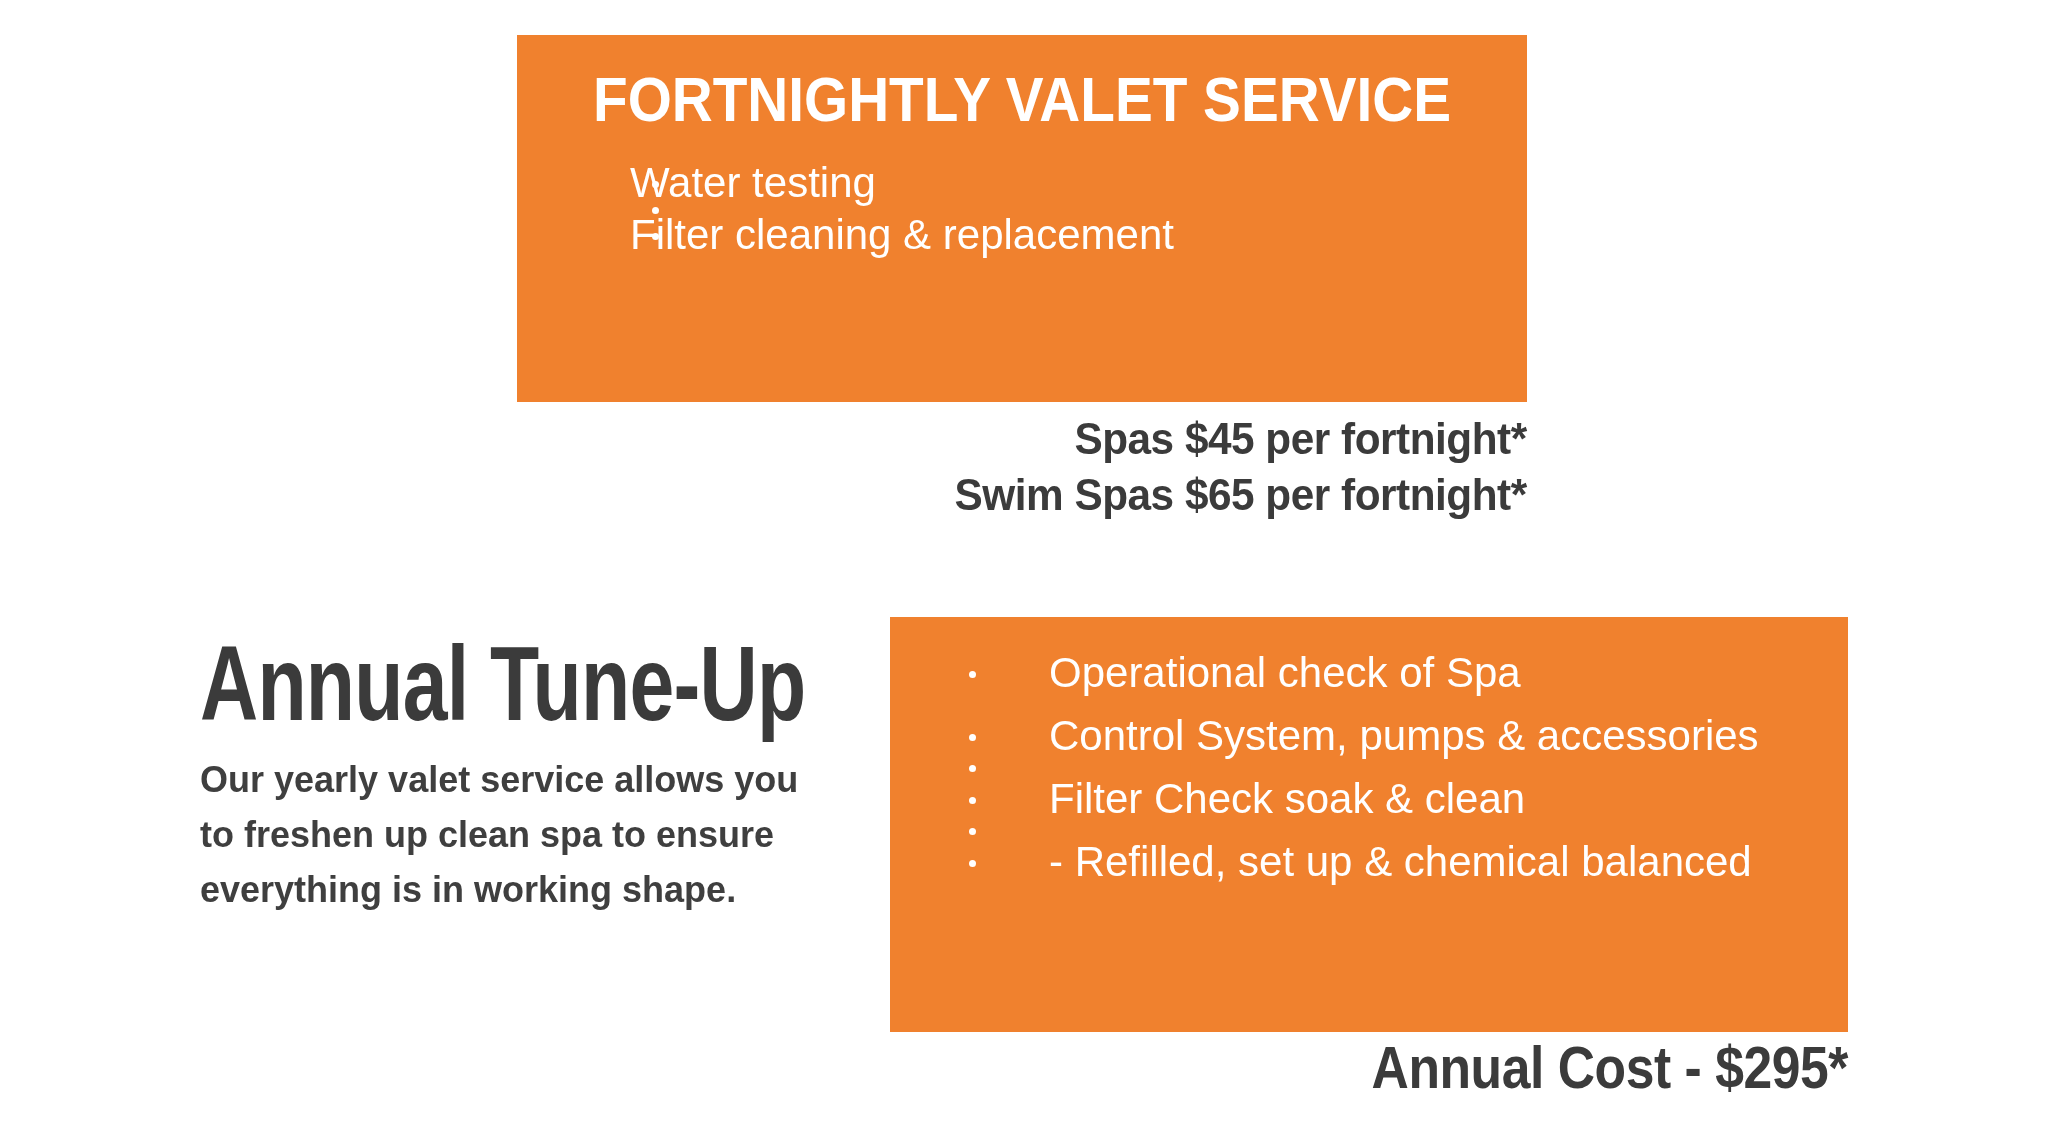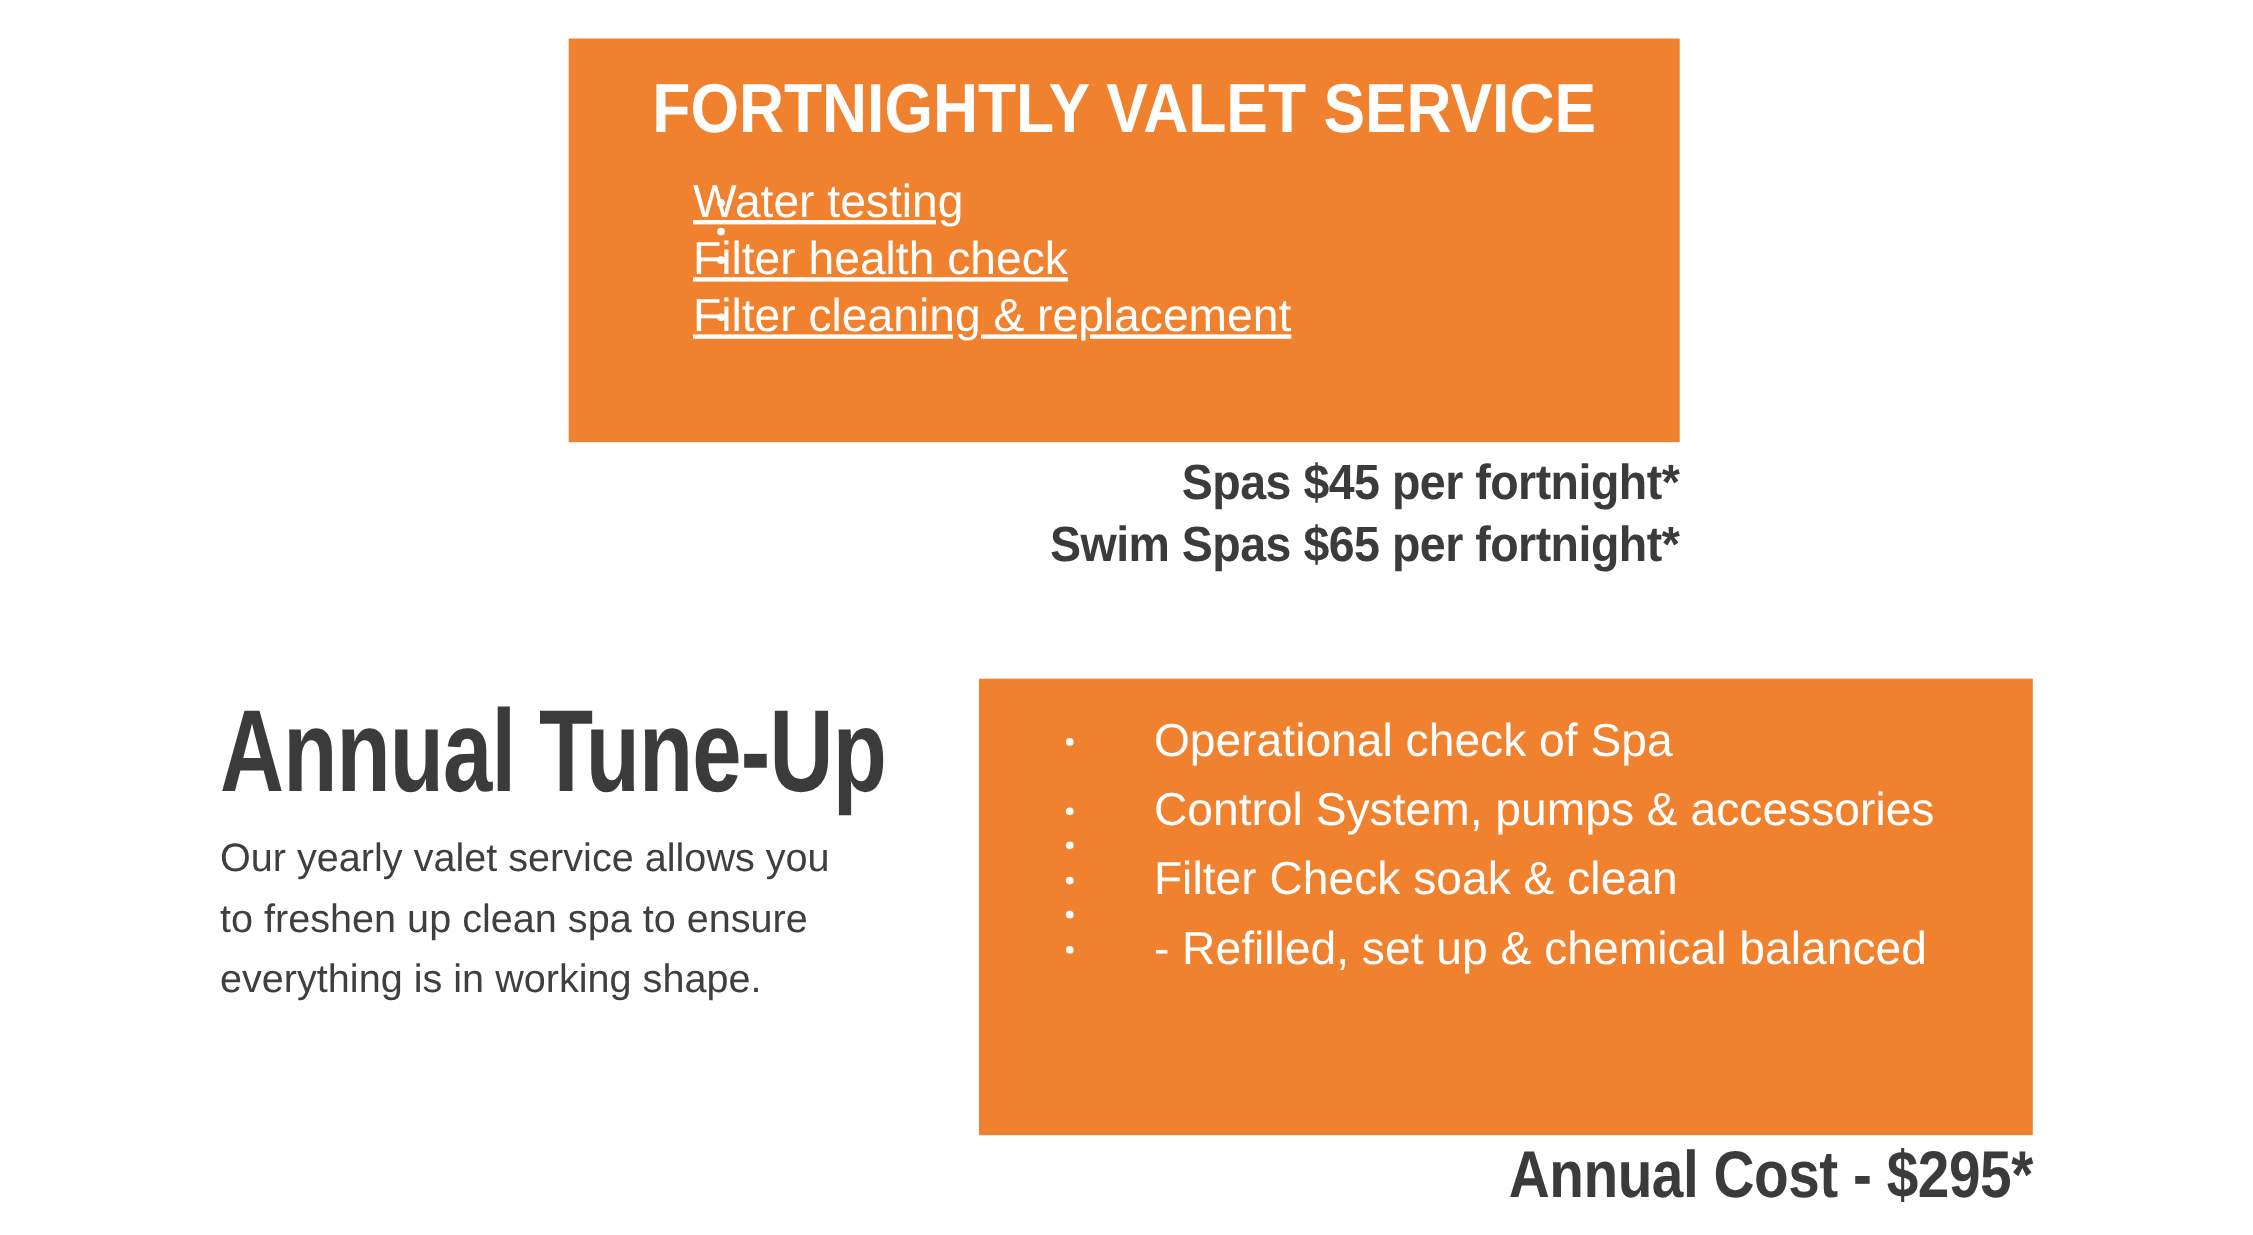--- a/index.html
+++ b/index.html
@@ -46,21 +46,20 @@
     width:1010px;
     list-style:none;
   }
   .fv-list li{
     position:relative;
     padding-left:113px;
     line-height:52px;
     font-size:42px;
     color:var(--white);
     white-space:nowrap;
-    text-decoration:underline;
   }
   .fv-list li .dot{
     position:absolute;
     left:135px; top:50%;
     width:7px; height:7px;
     margin-top:-2px;
     border-radius:50%;
     background:var(--white);
   }
 
@@ -91,20 +90,21 @@
     transform-origin:left top;
     white-space:nowrap;
   }
   .at-desc{
     position:absolute;
     left:200px; top:752px;
     color:var(--para);
     font-size:36px;
     line-height:55px;
     white-space:nowrap;
+    font-weight:bold;
   }
 
   
   .an-box{
     position:absolute;
     left:890px; top:617px;
     width:958px; height:415px;
     background:var(--orange);
   }
   .an-list{
@@ -157,24 +157,20 @@
   <ul class="fv-list">
     <li>
       <span class="dot"></span>
       <span>Water testing</span>
     </li>
     <li>
       <span class="dot"></span>
     </li>
     <li>
       <span class="dot"></span>
-      <span>Filter health check</span>
-    </li>
-    <li>
-      <span class="dot"></span>
       <span>Filter cleaning &amp; replacement</span>
     </li>
   </ul>
 
   <div class="fv-prices">
     <div>Spas $45 per fortnight*</div>
     <div>Swim Spas $65 per fortnight*</div>
   </div>
 
   <div class="at-title">Annual Tune-Up</div>

